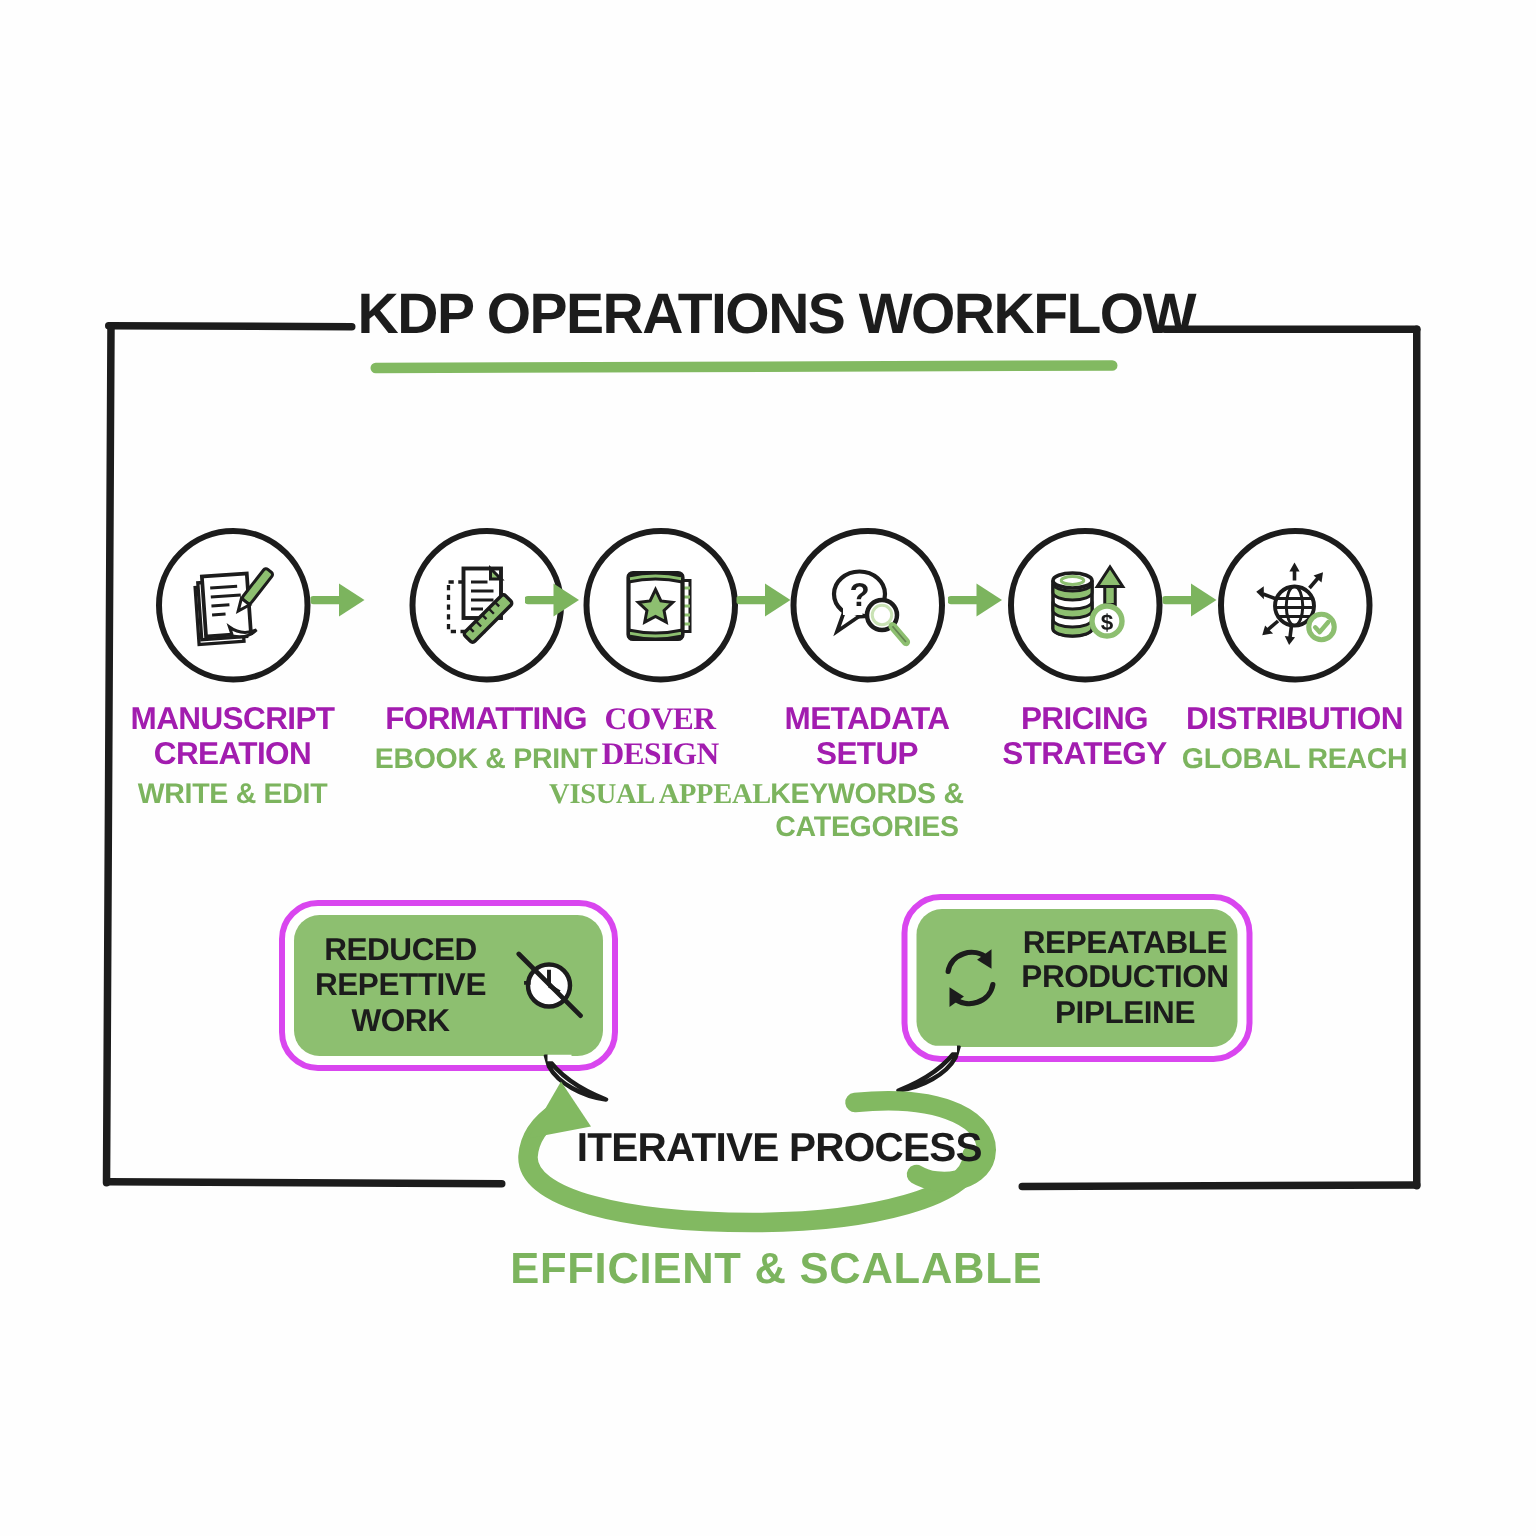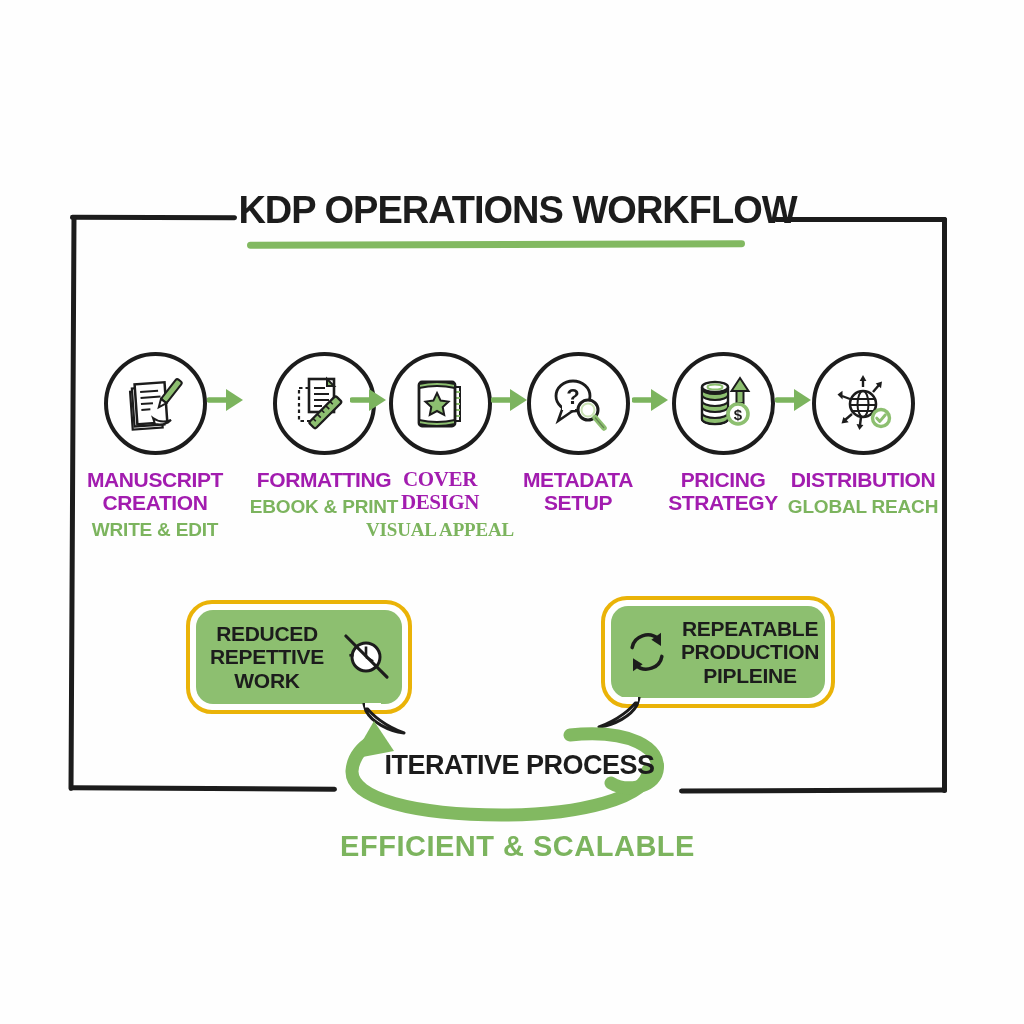--- a/index.html
+++ b/index.html
@@ -15,21 +15,21 @@
   
   .step{position:absolute;top:352px;width:156px;text-align:center;}
   .circle{width:95px;height:95px;border:4.5px solid #1c1c1c;border-radius:50%;
           margin:0 auto;background:#fff;display:flex;align-items:center;justify-content:center;}
   .step-label{margin-top:13px;font-size:21px;font-weight:700;color:#a21caf;
           line-height:1.1;white-space:pre-line;letter-spacing:-0.4px;}
   .step-sub{margin-top:5px;font-size:19px;font-weight:700;color:#7cb45e;
           line-height:1.15;white-space:pre-line;letter-spacing:-0.2px;}
   .flow-arrow{position:absolute;top:386px;width:38px;height:28px;}
   
-  .bubble{position:absolute;border:4px solid #eab308;border-radius:26px;background:#fff;}
+  .bubble{position:absolute;border:4px solid #d946ef;border-radius:26px;background:#fff;}
   .bubble-fill{position:absolute;left:6px;right:6px;top:6px;bottom:6px;border-radius:17px;
           background:#8dbf70;display:flex;align-items:center;}
   .bubble-text{flex:1;text-align:center;font-size:21px;font-weight:700;color:#1c1c1c;
           line-height:1.12;white-space:pre-line;letter-spacing:-0.3px;}
   .tail{position:absolute;}
   
   .loop-label{position:absolute;left:4px;right:0;top:750px;text-align:center;
           font-size:27px;font-weight:700;color:#1c1c1c;letter-spacing:-0.5px;}
   .tagline{position:absolute;left:0;right:0;top:830px;text-align:center;
           font-size:29px;font-weight:700;color:#7cb45e;letter-spacing:0.5px;}
@@ -125,20 +125,22 @@
         <rect x="16" y="33" width="13" height="5" fill="#fff"></rect>
         <text x="27" y="32" font-size="22" font-weight="bold" font-family="Liberation Sans, sans-serif" fill="#1c1c1c" text-anchor="middle">?</text>
         <circle cx="42" cy="38" r="10" fill="#fff" stroke="#1c1c1c" stroke-width="3"></circle>
         <circle cx="42" cy="38" r="6.5" fill="none" stroke="#c9e2b4" stroke-width="2"></circle>
         <line x1="49" y1="45.5" x2="58" y2="56" stroke="#8dbf70" stroke-width="5.5" stroke-linecap="round"></line>
         <line x1="49" y1="45.5" x2="58" y2="56" stroke="#1c1c1c" stroke-width="1.2" opacity="0.35"></line>
       </svg>
     </div>
     <div class="step-label">METADATA
 SETUP</div>
+    <div class="step-sub">KEYWORDS &amp;
+CATEGORIES</div>
   </div>
 
   <div class="step" style="left:645px;">
     <div class="circle">
       <svg width="64" height="64" viewBox="0 0 64 64">
         <path d="M11 15 v32 a13 5 0 0 0 26 0 v-32" fill="#fff" stroke="#1c1c1c" stroke-width="2.4"></path>
         <path d="M11 41 a13 5 0 0 0 26 0 v6 a13 5 0 0 1 -26 0 z" fill="#8dbf70" stroke="#1c1c1c" stroke-width="2"></path>
         <path d="M11 29 a13 5 0 0 0 26 0 v6 a13 5 0 0 1 -26 0 z" fill="#8dbf70" stroke="#1c1c1c" stroke-width="2"></path>
         <path d="M11 17 a13 5 0 0 0 26 0 v6 a13 5 0 0 1 -26 0 z" fill="#8dbf70" stroke="#1c1c1c" stroke-width="2"></path>
         <ellipse cx="24" cy="15" rx="13" ry="5" fill="#fff" stroke="#1c1c1c" stroke-width="2.4"></ellipse>

